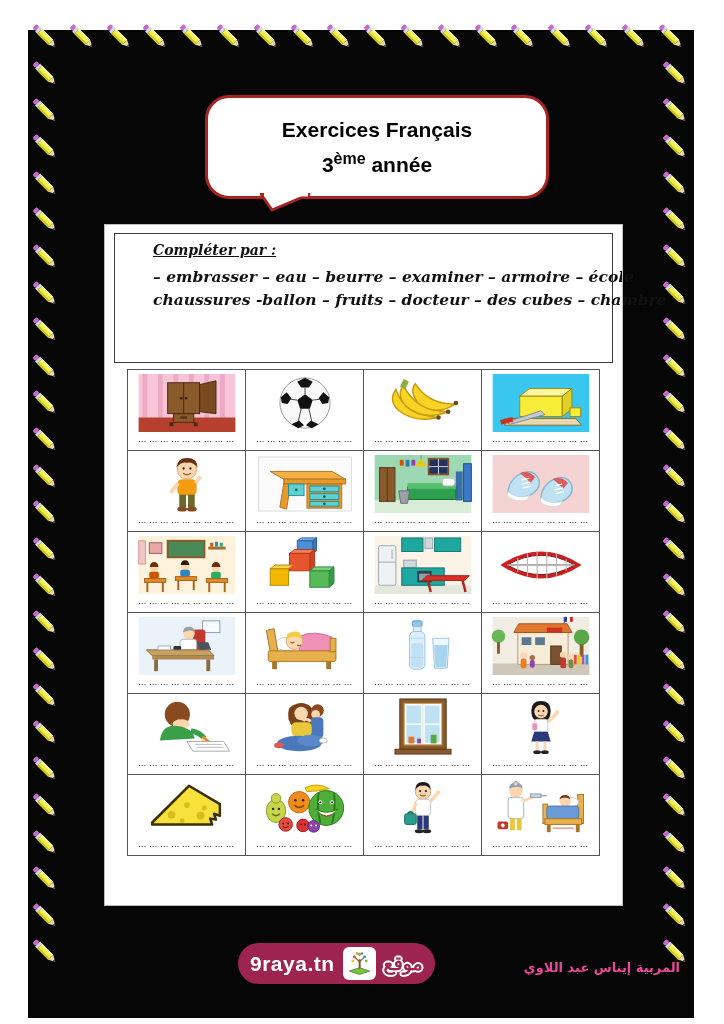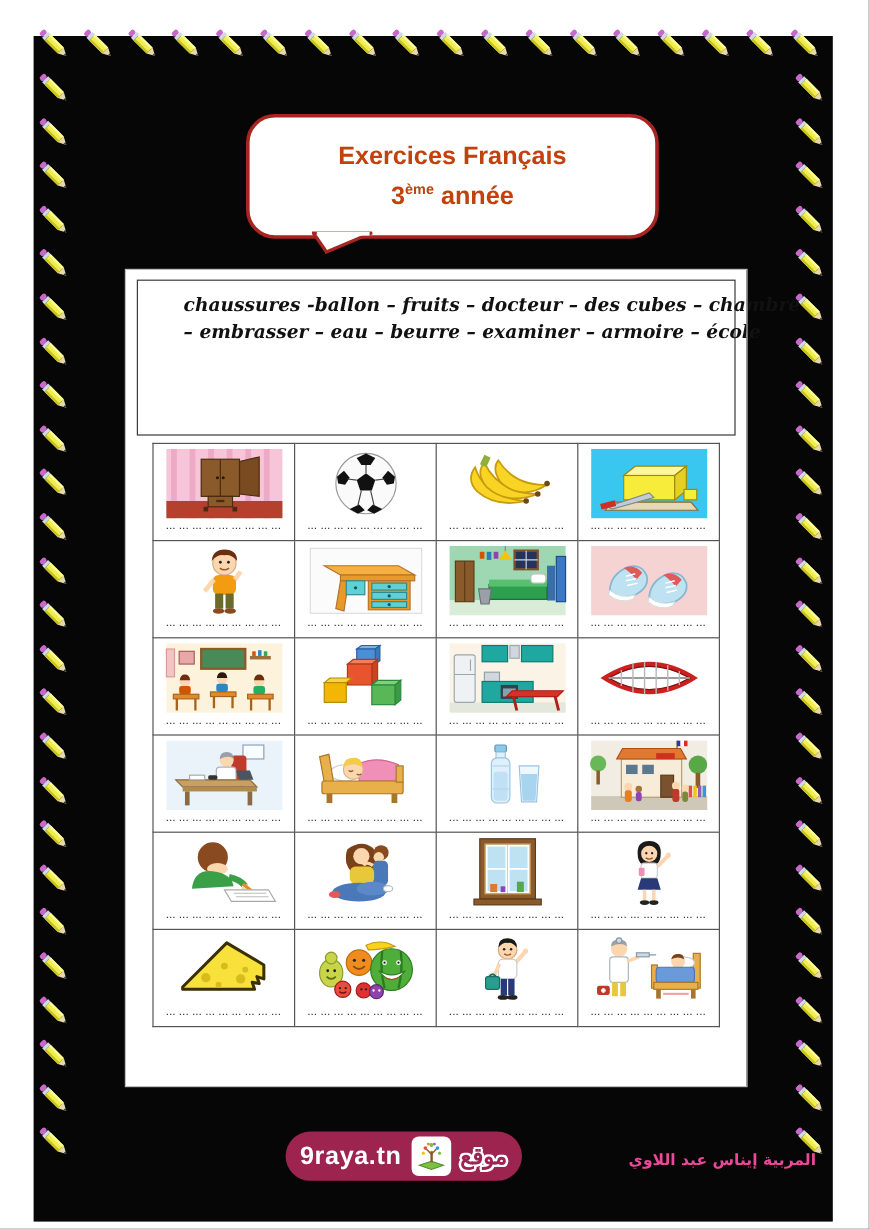--- a/index.html
+++ b/index.html
@@ -7,21 +7,21 @@
        font-family:"Liberation Sans", sans-serif;}
   
   .mat{position:absolute;left:28px;top:30px;width:666px;height:988px;background:#060606;}
   .pencil{position:absolute;width:30px;height:9px;transform:rotate(45deg);transform-origin:center;}
   
   .bubble{position:absolute;left:205px;top:95px;width:338px;height:98px;background:#fff;
           border:3.5px solid #a82420;border-radius:24px;z-index:4;
           display:flex;flex-direction:column;align-items:center;justify-content:center;gap:8px;}
   .bubble .t1{font-size:21px;font-weight:bold;}
   .bubble .t2{font-size:21px;font-weight:bold;}
-  .bubble .t2 sup{font-size:12px;margin-top:11px;}
+  .bubble .t2 sup{font-size:16px;margin-top:11px;}
   .tail{position:absolute;left:52px;bottom:-16px;}
   
   .page{position:absolute;left:105px;top:225px;width:517px;height:680px;background:#fff;
         outline:1px solid #bdbdbd;z-index:3;}
   .instr{margin:8px 9px 0 9px;border:1px solid #3a3a3a;height:130px;box-sizing:border-box;
          padding:8px 14px 0 38px;font-family:"DejaVu Serif", serif;font-style:italic;color:#111;}
   .instr .head{font-size:14px;font-weight:bold;text-decoration:underline;margin-bottom:7px;}
   .wline{font-size:15.5px;font-weight:bold;line-height:23px;white-space:nowrap;}
   table.grid{border-collapse:collapse;margin:6px auto 0 auto;}
   table.grid td{border:1.8px solid #555;width:117px;height:80px;padding:0;text-align:center;vertical-align:top;}
@@ -788,35 +788,36 @@
         <rect x="4.5" y="1" width="3" height="7" fill="#cfd8e8"></rect>
         <rect x="7.5" y="1" width="15.5" height="7" fill="#f0ee4e"></rect>
         <rect x="7.5" y="1" width="15.5" height="2" fill="#fbfa9a"></rect>
         <rect x="7.5" y="6" width="15.5" height="2" fill="#c8c322"></rect>
         <polygon points="23,1 29.5,4.5 23,8" fill="#e8d8a8"></polygon>
         <polygon points="27.3,3.3 29.5,4.5 27.3,5.7" fill="#333"></polygon>
       </svg>
     </div>
   </div>
 
-<div class="bubble" style="color:#c2410c;align-items:center;">
+<div class="bubble" style="color:#000000;align-items:center;">
   <div class="t1">Exercices Français</div>
   <div class="t2"><span>3</span><sup>ème</sup><span> année</span></div>
   <div class="tail">
     <svg width="52" height="19" viewBox="0 0 52 19">
       <polygon points="1,1 50,1 12,17" fill="#ffffff" stroke="#a82420" stroke-width="2.8"></polygon>
       <rect x="4" y="0" width="44" height="3.4" fill="#ffffff"></rect>
     </svg>
   </div>
 </div>
 
 <div class="page">
   <div class="instr">
+    <div class="head">Compléter par :</div>
+    <div class="wline">– embrasser – eau – beurre – examiner – armoire – école</div>
     <div class="wline">chaussures -ballon – fruits – docteur – des cubes – chambre</div>
-    <div class="wline">– embrasser – eau – beurre – examiner – armoire – école</div>
   </div>
 
   <table class="grid">
 
     <tbody>
         <tr>
       <td>
         <div class="imgbox">
           <svg width="106" height="58" viewBox="0 0 100 60">
             <rect width="100" height="60" fill="#f6c6d8"></rect>

